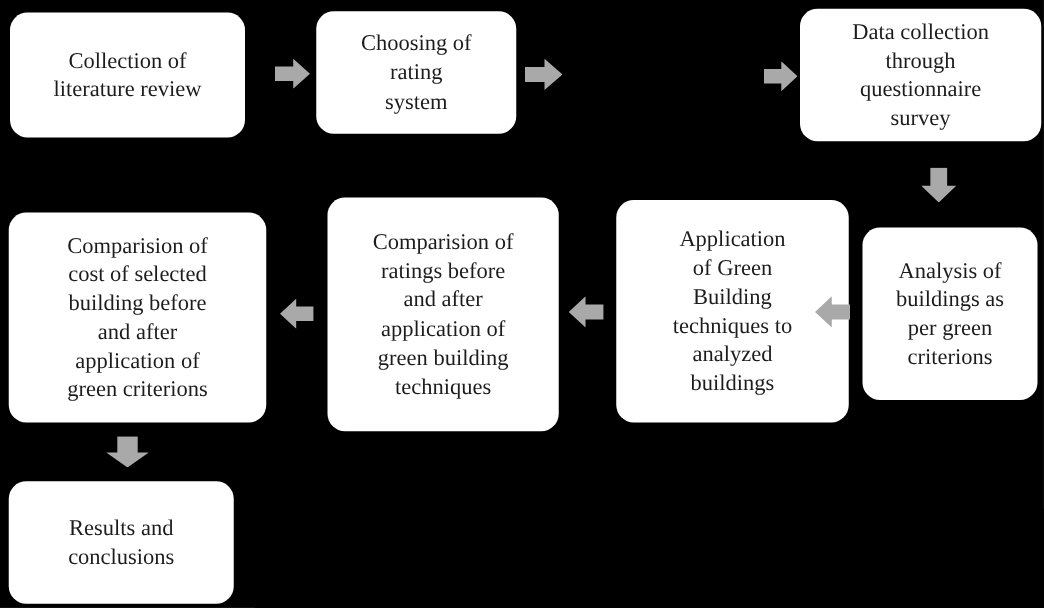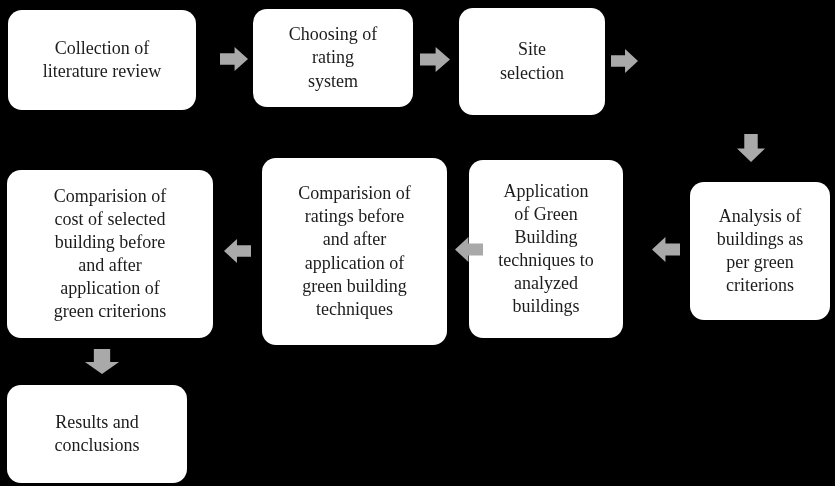--- a/index.html
+++ b/index.html
@@ -44,21 +44,21 @@
   }
   .arrow.down {
     clip-path: polygon(26% 0%, 74% 0%, 74% 52%, 100% 52%, 50% 100%, 0% 52%, 26% 52%);
   }
   
   #n0 { left: 8px;   top: 10px;  width: 188px; height: 100px; }
   #n1 { left: 253px; top: 9px;   width: 160px; height: 98px;  }
   #n2 { left: 459px; top: 8px;   width: 146px; height: 107px; }
   #n3 { left: 640px; top: 7px;   width: 193px; height: 106px; }
   #n4 { left: 690px; top: 182px; width: 140px; height: 138px; }
-  #n5 { left: 469px; top: 160px; width: 154px; height: 178px; }
+  #n5 { left: 493px; top: 160px; width: 186px; height: 178px; }
   #n6 { left: 262px; top: 158px; width: 185px; height: 187px; }
   #n7 { left: 7px;   top: 170px; width: 206px; height: 168px; }
   #n8 { left: 7px;   top: 385px; width: 180px; height: 98px; font-family: Liberation Serif, serif;  }
   
   #a0 { left: 220px; top: 47px;  width: 28px; height: 24px; }
   #a1 { left: 420px; top: 47px;  width: 30px; height: 25px; }
   #a2 { left: 611px; top: 49px;  width: 27px; height: 24px; }
   #a3 { left: 737px; top: 134px; width: 28px; height: 28px; }
   #a4 { left: 652px; top: 237px; width: 28px; height: 25px; }
   #a5 { left: 455px; top: 237px; width: 28px; height: 25px; }
@@ -68,22 +68,24 @@
 </head>
 <body>
 
 <div class="canvas">
 
   <div class="node" id="n0">Collection of
 literature review</div>
   <div class="node" id="n1">Choosing of
 rating
 system</div>
-  <div class="node" id="n2">Site
-selection</div>
+  <div class="node" id="n3">Data collection
+through
+questionnaire
+survey</div>
   <div class="node" id="n4">Analysis of
 buildings as
 per green
 criterions</div>
   <div class="node" id="n5">Application
 of Green
 Building
 techniques to
 analyzed
 buildings</div>

